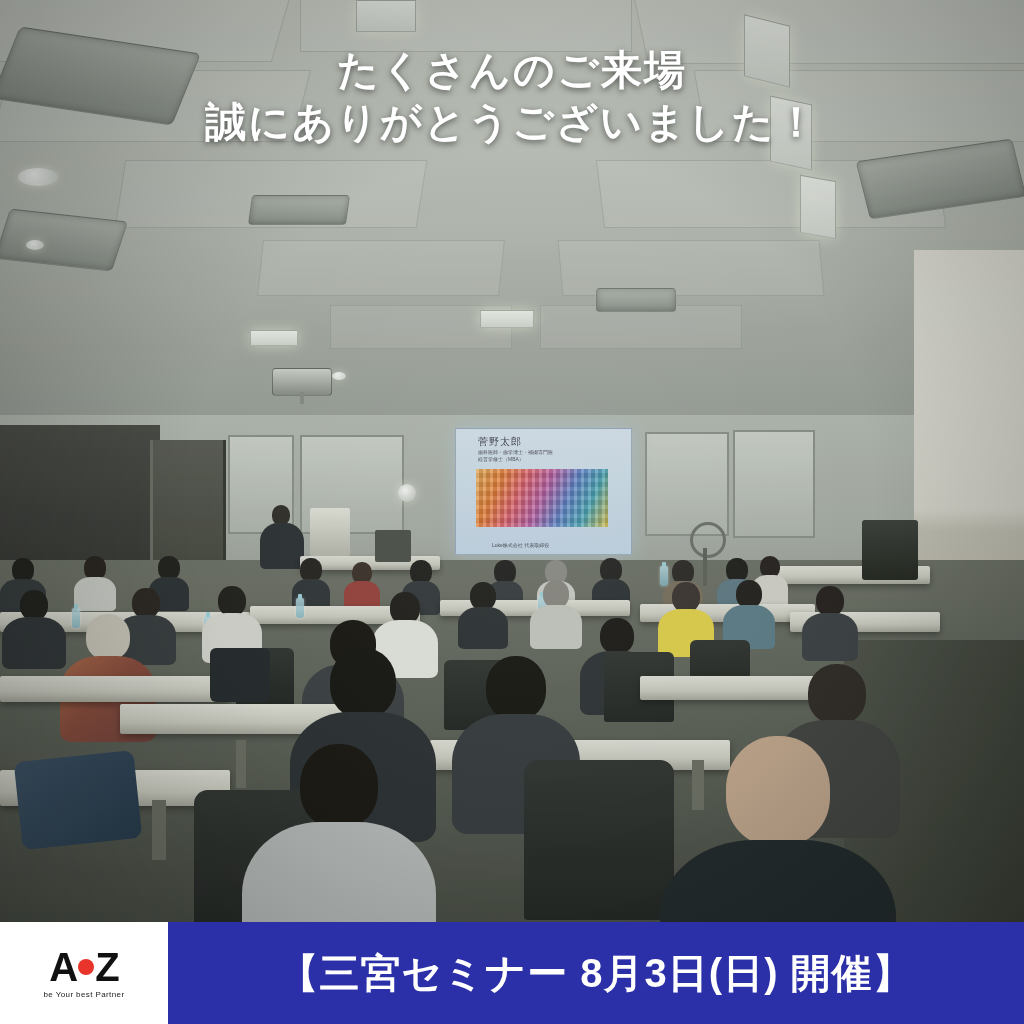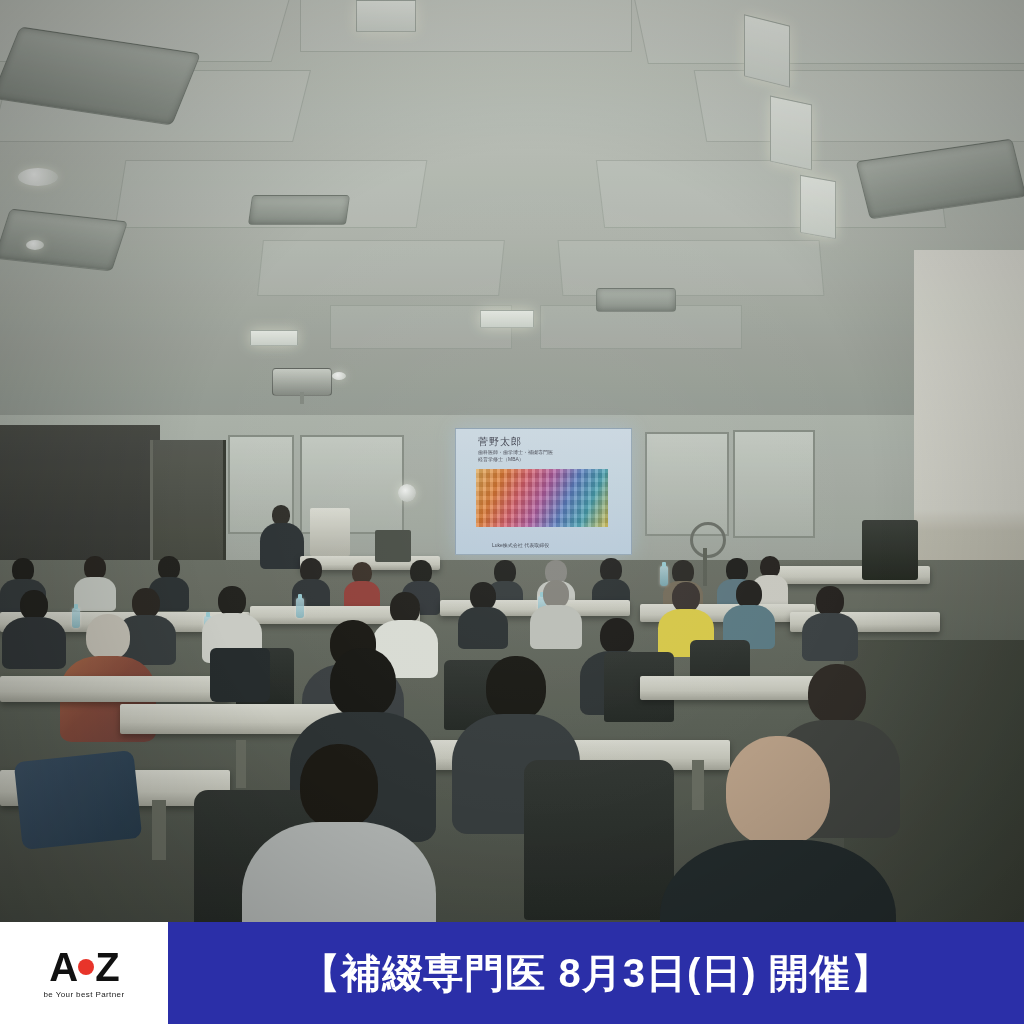--- a/index.html
+++ b/index.html
@@ -527,28 +527,30 @@
         <div class="body" style="left:-66px;top:104px;width:236px;height:190px;background:#1f2529;"></div>
       </div>
 
     <div style="position:absolute;left:18px;top:756px;width:120px;height:88px;background:linear-gradient(135deg,#3b5068,#24384c);border-radius:10px;transform:rotate(-6deg);"></div>
     <div style="position:absolute;left:210px;top:648px;width:60px;height:54px;background:#23272b;border-radius:6px;"></div>
 
     <div class="green-cast"></div>
     <div class="dim-overlay"></div>
   </div>
 
+  <div class="headline">たくさんのご来場
+誠にありがとうございました！</div>
 
   <div class="bottom-bar">
     <div class="logo-zone">
       <div class="logo-mark">
         <span class="logo-a">A</span>
         <span class="logo-dot"></span>
         <span class="logo-z">Z</span>
       </div>
       <div class="logo-tag">be Your best Partner</div>
     </div>
     <div class="banner">
-      <span class="banner-text">【補綴専門医 8月3日(日) 開催】</span>
+      <span class="banner-text">【三宮セミナー 8月3日(日) 開催】</span>
     </div>
   </div>
 
 </div>
 
 </body></html>

